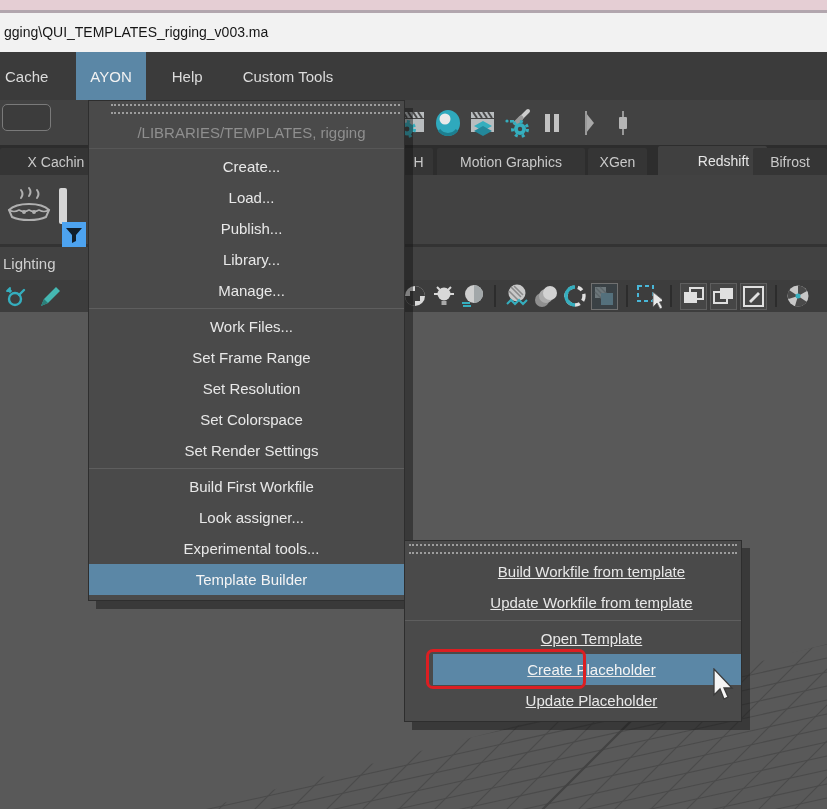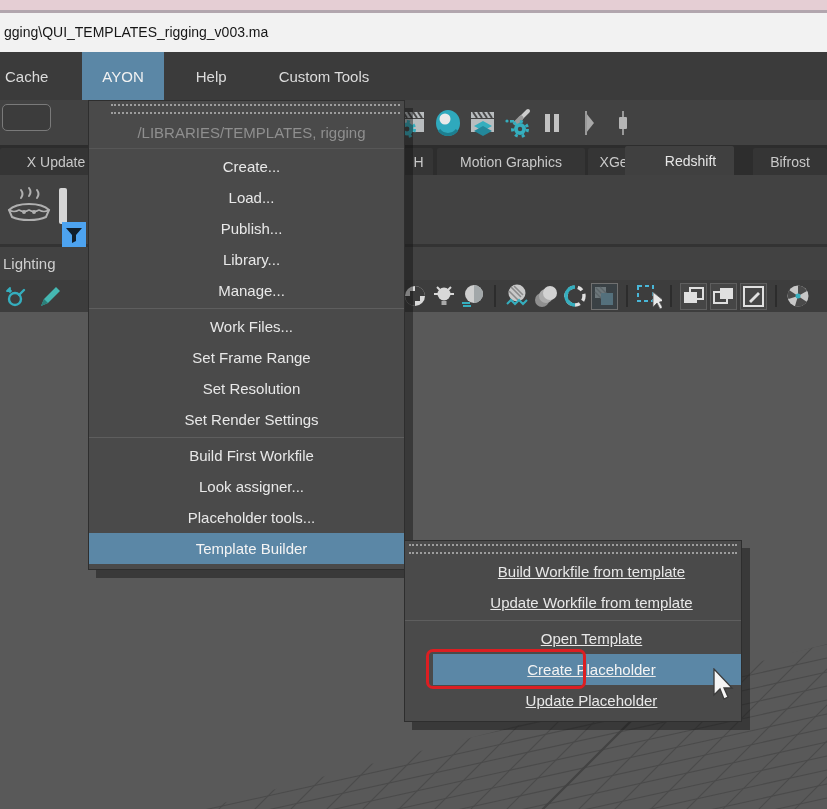--- a/index.html
+++ b/index.html
@@ -9,21 +9,21 @@
 
   
   .strip-pink{position:absolute;left:0;top:0;width:827px;height:10px;background:var(--pink);}
   .strip-mauve{position:absolute;left:0;top:10px;width:827px;height:3px;background:#b2a6ae;}
   .titlebar{position:absolute;left:0;top:13px;width:827px;height:39px;background:var(--titlebg);
     color:#161616;font-size:14px;line-height:39px;padding-left:4px;white-space:nowrap;}
 
   
   .menubar{position:absolute;left:0;top:52px;width:827px;height:48px;background:#3b3b3b;
     display:flex;align-items:stretch;color:#dcdcdc;font-size:15px;}
-  .menu-item{display:flex;align-items:center;padding:0 20px;cursor:default;text-align:center;}
+  .menu-item{display:flex;align-items:center;padding:0 14px;cursor:default;text-align:center;}
   .menu-item:first-child{padding-left:5px;margin-right:2px;}
   .menu-item.hl{background:var(--hl);color:#f2f2f2;}
   .menu-item + .menu-item{margin-left:12px;}
 
   
   .toolbar{position:absolute;left:0;top:100px;width:827px;height:45px;background:#424242;}
   .field-box{position:absolute;left:2px;top:4px;width:49px;height:27px;background:#3c3c3c;
     border:1px solid #7a7a7a;border-radius:5px;}
   .mini-slider{position:absolute;left:94px;top:4px;}
   .tool-icons{position:absolute;left:398px;top:2px;height:41px;display:flex;align-items:center;gap:5px;}
@@ -158,25 +158,25 @@
         <span class="ticon">
           <svg width="24" height="30">
             <line x1="12" y1="3" x2="12" y2="27" stroke="#9a9a9a" stroke-width="2"></line>
             <rect x="8" y="9" width="8" height="12" rx="1" fill="#b5b5b5"></rect>
           </svg>
         </span>
       </div>
   </div>
 
   <div class="tabsrow" id="shelfTabs">
-      <div class="tab" style="left: 0px; width: 112px;">X Update</div>
+      <div class="tab" style="left: 0px; width: 112px;">X Cachin</div>
       <div class="tab" style="left: 404px; width: 29px;">H</div>
       <div class="tab" style="left: 437px; width: 148px;">Motion Graphics</div>
       <div class="tab" style="left: 588px; width: 59px;">XGen</div>
-      <div class="tab active" style="left: 625px; width: 109px; padding-left: 22px;">Redshift</div>
+      <div class="tab active" style="left: 658px; width: 109px; padding-left: 22px;">Redshift</div>
       <div class="tab" style="left: 753px; width: 74px;">Bifrost</div>
     </div>
 
   <div class="shelf">
     <span class="pie">
       <svg width="50" height="46" viewBox="0 0 50 46" fill="none" stroke="#b0b0b0" stroke-width="2" stroke-linecap="round">
         <path d="M5,29 C13,21 37,21 45,29 L42,36 C34,40 16,40 8,36 Z"></path>
         <path d="M5,29 q5,3 10,0 q5,3 10,0 q5,3 10,0 q5,3 10,0" stroke-width="1.5"></path>
         <path d="M17,17 q3,-4 0,-8"></path>
           <path d="M25,15 q3,-4 0,-8"></path>
@@ -400,25 +400,26 @@
       <div class="mhead">/LIBRARIES/TEMPLATES, rigging</div>
       <div class="mrow">Create...</div>
       <div class="mrow">Load...</div>
       <div class="mrow">Publish...</div>
       <div class="mrow">Library...</div>
       <div class="mrow">Manage...</div>
       <div class="msep"></div>
       <div class="mrow">Work Files...</div>
       <div class="mrow">Set Frame Range</div>
       <div class="mrow">Set Resolution</div>
+      <div class="mrow">Set Colorspace</div>
       <div class="mrow">Set Render Settings</div>
       <div class="msep"></div>
       <div class="mrow">Build First Workfile</div>
       <div class="mrow">Look assigner...</div>
-      <div class="mrow">Placeholder tools...</div>
+      <div class="mrow">Experimental tools...</div>
       <div class="mrow hl">Template Builder</div>
     </div>
   <div class="menu-panel" id="tbSubmenu">
       <div class="tearoff"></div>
       <div class="mrow">Build Workfile from template</div>
       <div class="mrow">Update Workfile from template</div>
       <div class="msep"></div>
       <div class="mrow">Open Template</div>
       <div class="mrow hl">Create Placeholder</div>
       <div class="mrow">Update Placeholder</div>

